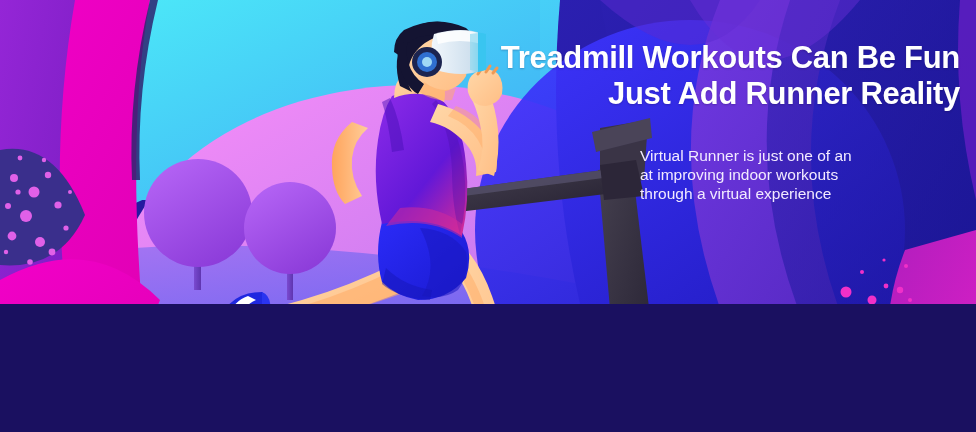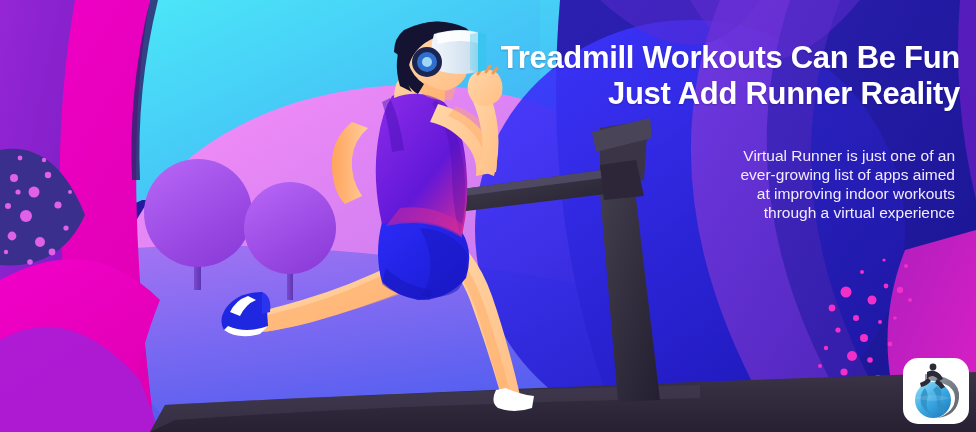--- a/index.html
+++ b/index.html
@@ -1,37 +1,37 @@
 <!DOCTYPE html>
 <html><head>
 <meta charset="utf-8">
 <style>
   html,body{margin:0;padding:0;background:#1a1060;}
   *{box-sizing:border-box;}
   .banner{
-    position:relative;width:976px;height:432px;overflow:hidden;
+    position:relative;width:976px;height:304px;overflow:hidden;
     font-family:"Liberation Sans", sans-serif;
     background:#2a1090;
   }
   .layer{position:absolute;top:0;left:0;width:976px;height:432px;}
   svg.layer{display:block;}
 
   
   .headline{
     position:absolute;left:460px;top:40px;width:500px;
     text-align:right;color:#ffffff;
     font-size:31px;line-height:36px;font-weight:bold;
     letter-spacing:-0.3px;
     z-index:40;
     text-shadow:0 1px 2px rgba(20,0,60,.25);
   }
   .headline .l2{display:block;}
   .body-copy{
     position:absolute;left:640px;top:146px;width:315px;
-    text-align:right;color:#f2eaff;
+    color:#f2eaff;
     font-size:15.5px;line-height:19px;font-weight:normal;
     z-index:40;
   }
   .body-copy span{display:block;}
 
   
   .logo{
     position:absolute;left:903px;top:358px;width:66px;height:66px;
     z-index:50;
   }
@@ -323,21 +323,20 @@
     </g>
   </svg>
 
   <div class="headline">
     <span class="l1">Treadmill Workouts Can Be Fun</span>
     <span class="l2">Just Add Runner Reality</span>
   </div>
 
   <div class="body-copy">
     <span>Virtual Runner is just one of an</span>
-    <span>ever-growing list of apps aimed</span>
     <span>at improving indoor workouts</span>
     <span>through a virtual experience</span>
   </div>
 
   <svg class="logo" viewBox="0 0 66 66">
     <defs>
       <linearGradient id="gGlobe" x1="0.15" y1="0.1" x2="0.85" y2="0.95">
         <stop offset="0" stop-color="#7fd4f5"></stop>
         <stop offset="0.5" stop-color="#3aa8e2"></stop>
         <stop offset="1" stop-color="#1f7ec0"></stop>

